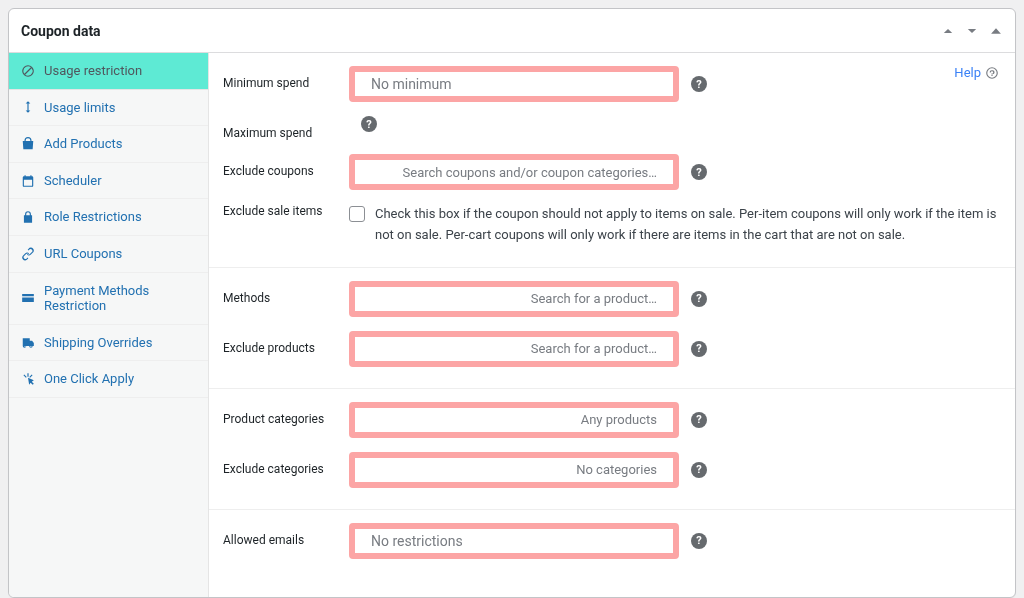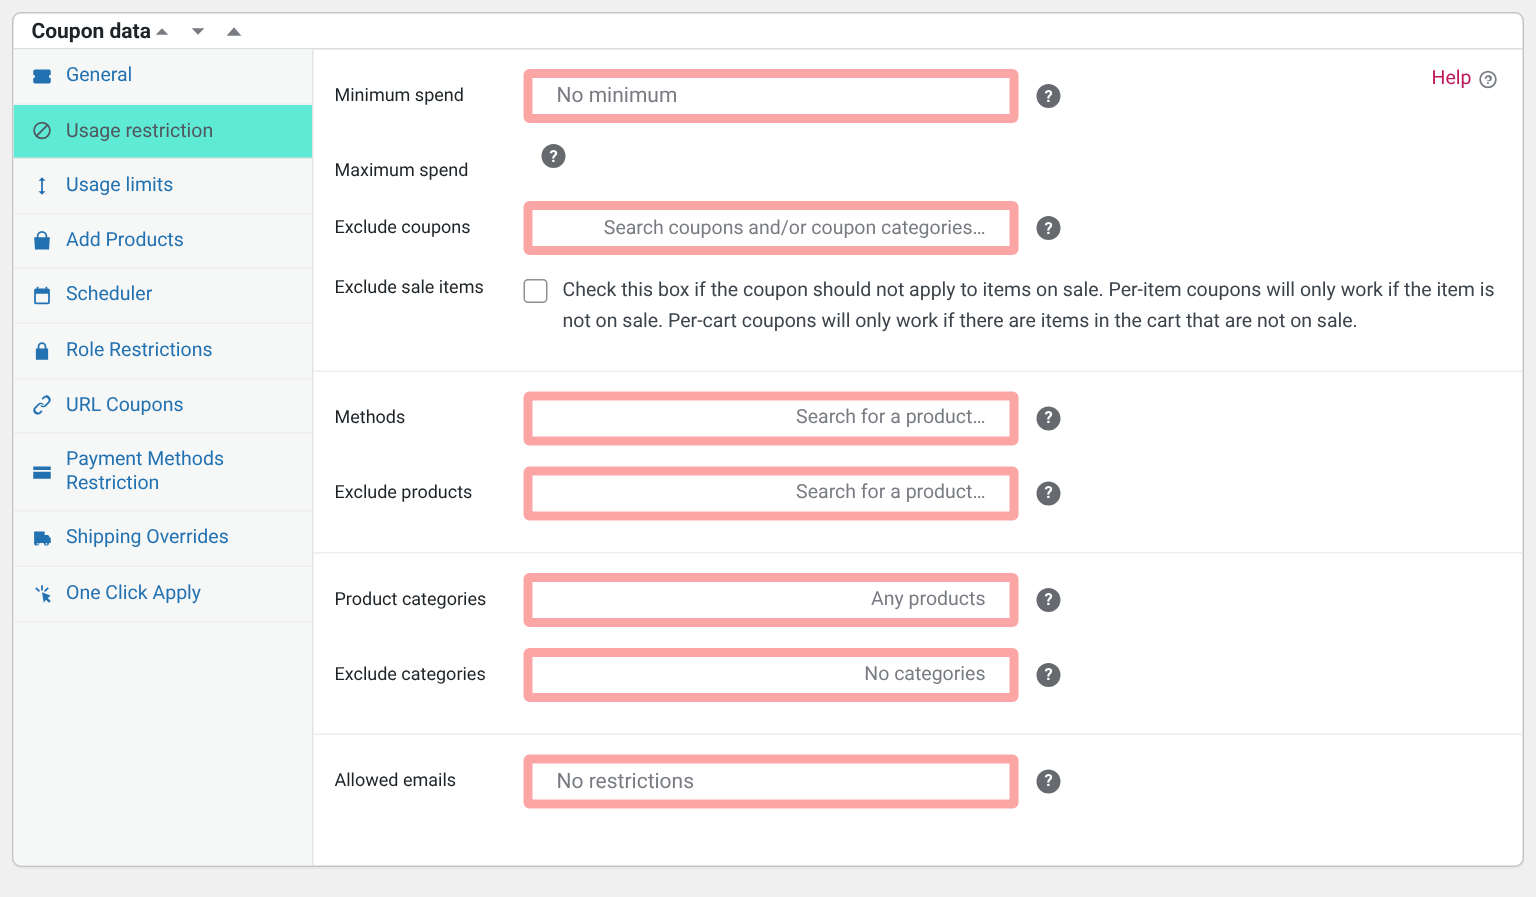--- a/index.html
+++ b/index.html
@@ -14,24 +14,24 @@
     width: 1008px;
     background: #fff;
     border: 1px solid #c3c4c7;
     border-radius: 6px;
     overflow: hidden;
     box-shadow: 0 1px 1px rgba(0,0,0,.04);
   }
   .postbox-header {
     display: flex;
     align-items: center;
-    justify-content: flex-start;
+    justify-content: space-between;
     border-bottom: 1px solid #dcdcde;
     padding: 0 12px;
-    height: 24px;
+    height: 44px;
   }
   .postbox-title {
     font-size: 14px;
     font-weight: 700;
     color: #1d2327;
   }
   .postbox-controls {
     display: flex;
     align-items: center;
     gap: 10px;
@@ -83,21 +83,21 @@
   
   .panel {
     flex: 1;
     position: relative;
   }
   .help {
     position: absolute;
     right: 16px;
     top: 12px;
     font-size: 13px;
-    color: #be185d;
+    color: #3b82f6;
     display: flex;
     align-items: center;
     gap: 4px;
     cursor: pointer;
   }
   .help svg { width: 14px; height: 14px; fill: #787c82; }
 
   .group {
     border-bottom: 1px solid #eee;
     padding: 6px 0 14px 14px;
@@ -200,28 +200,20 @@
             <path d="M3 14l7-8 7 8H3z"></path>
           </svg>
         </span>
     </div>
   </div>
 
   <div class="inner">
 
     <div class="tabs">
 
-      <div class="tab">
-        <span class="icon">
-            <svg viewBox="0 0 24 24">
-              <path d="M20 12c0-1.1.9-2 2-2V6a2 2 0 0 0-2-2H4a2 2 0 0 0-2 2v4c1.1 0 2 .9 2 2s-.9 2-2 2v4a2 2 0 0 0 2 2h16a2 2 0 0 0 2-2v-4c-1.1 0-2-.9-2-2z"></path>
-            </svg>
-          </span>
-        <span>General</span>
-      </div>
 
       <div class="tab active">
         <span class="icon">
             <svg viewBox="0 0 24 24">
               <path d="M12 2a10 10 0 1 0 0 20 10 10 0 0 0 0-20zm-8 10a8 8 0 0 1 12.9-6.3L5.7 16.9A7.96 7.96 0 0 1 4 12zm8 8a7.96 7.96 0 0 1-4.9-1.7L18.3 7.1A8 8 0 0 1 12 20z"></path>
             </svg>
           </span>
         <span>Usage restriction</span>
       </div>
 

